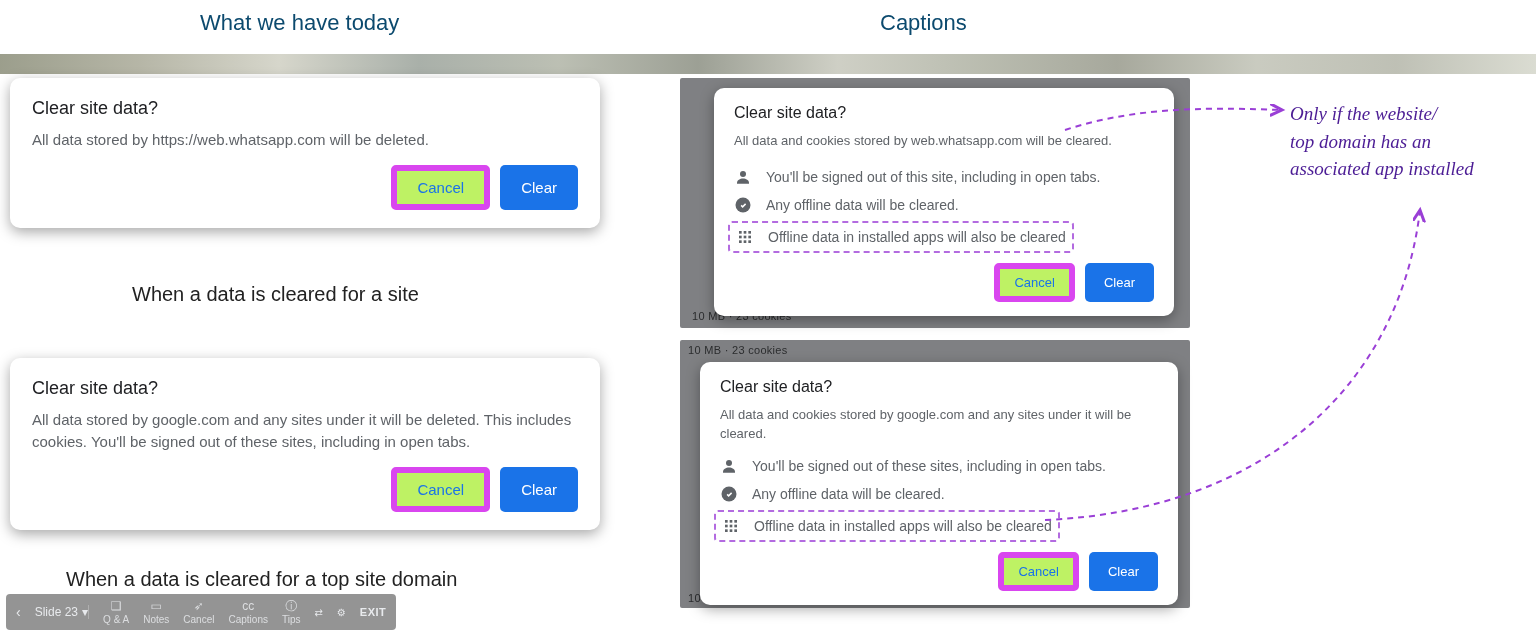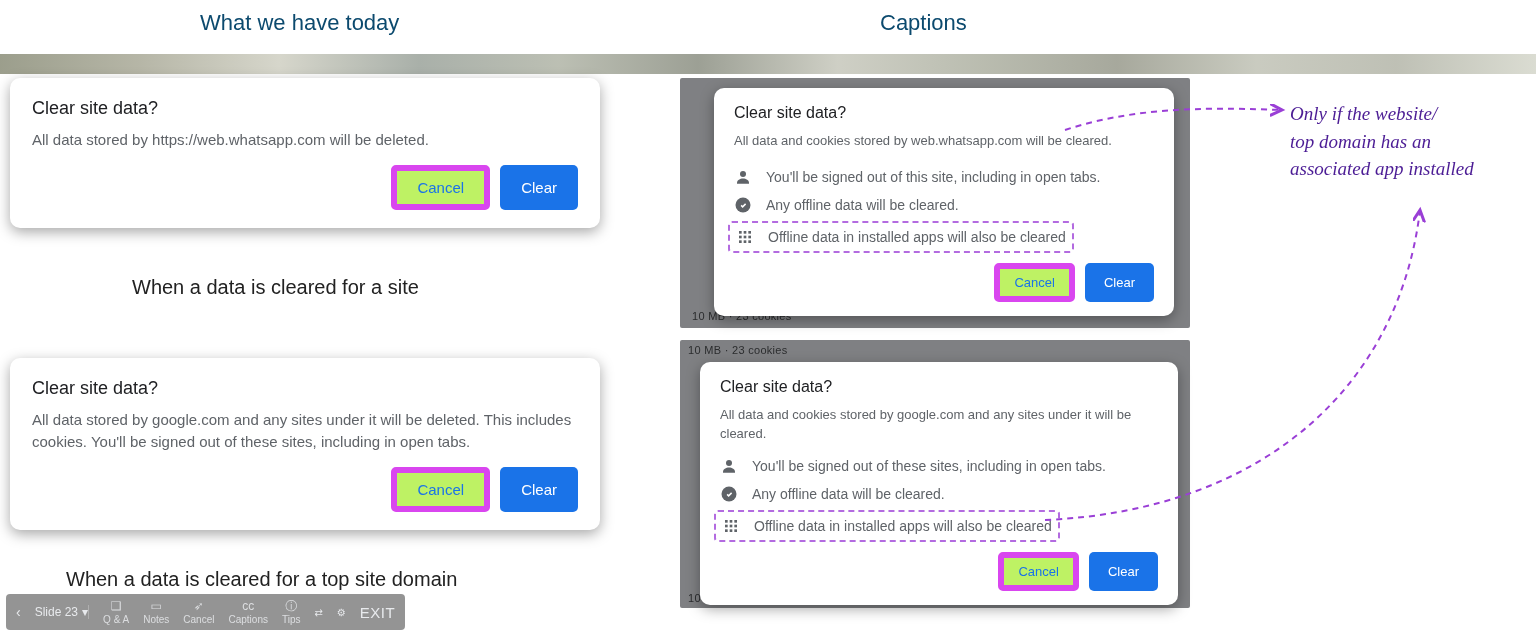--- a/index.html
+++ b/index.html
@@ -162,39 +162,39 @@
     width: 14px; height: 14px;
     display:flex;align-items:center;justify-content:center;
     font-size:12px;
   }
   .presenter .slide-ind {
     font-size: 12px;
     display:flex;align-items:center;gap:4px;
     padding-right:0;
     border-right:1px solid rgba(255,255,255,.25);
   }
-  .presenter .exit { font-size: 15px; letter-spacing: .5px; }
+  .presenter .exit { font-size: 11px; letter-spacing: .5px; font-weight: bold; }
 </style>
 </head>
 <body>
 
 <div class="mountain-strip"></div>
 
 <div class="col-header left">What we have today</div>
 <div class="col-header right">Captions</div>
 
 <div class="card" style="left:10px; top:78px; width:590px;">
   <div class="title">Clear site data?</div>
   <div class="desc">All data stored by https://web.whatsapp.com will be deleted.</div>
   <div class="btn-row">
     <button class="btn cancel">Cancel</button>
     <button class="btn clear">Clear</button>
   </div>
 </div>
-<div class="caption" style="left:132px; top:276px;">When a data is cleared for a site</div>
+<div class="caption" style="left:132px; top:283px;">When a data is cleared for a site</div>
 
 <div class="card" style="left:10px; top:358px; width:590px;">
   <div class="title">Clear site data?</div>
   <div class="desc">All data stored by google.com and any sites under it will be deleted. This includes cookies. You'll be signed out of these sites, including in open tabs.</div>
   <div class="btn-row">
     <button class="btn cancel">Cancel</button>
     <button class="btn clear">Clear</button>
   </div>
 </div>
 <div class="caption" style="left:66px; top:568px;">When a data is cleared for a top site domain</div>

